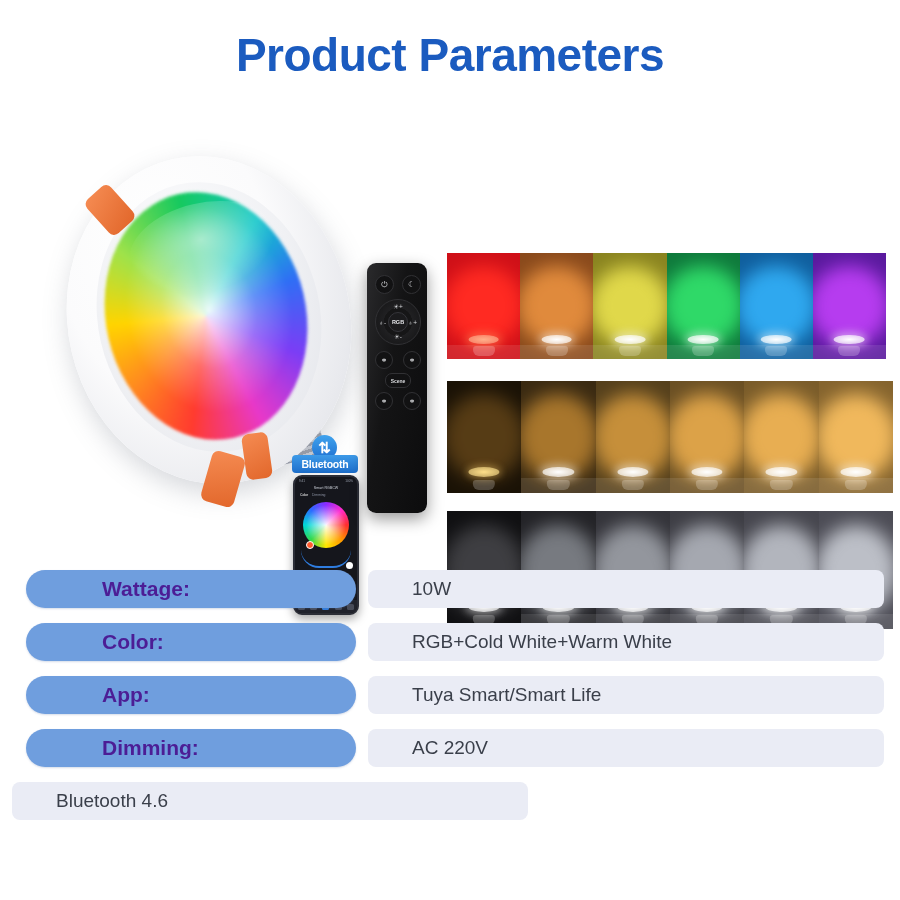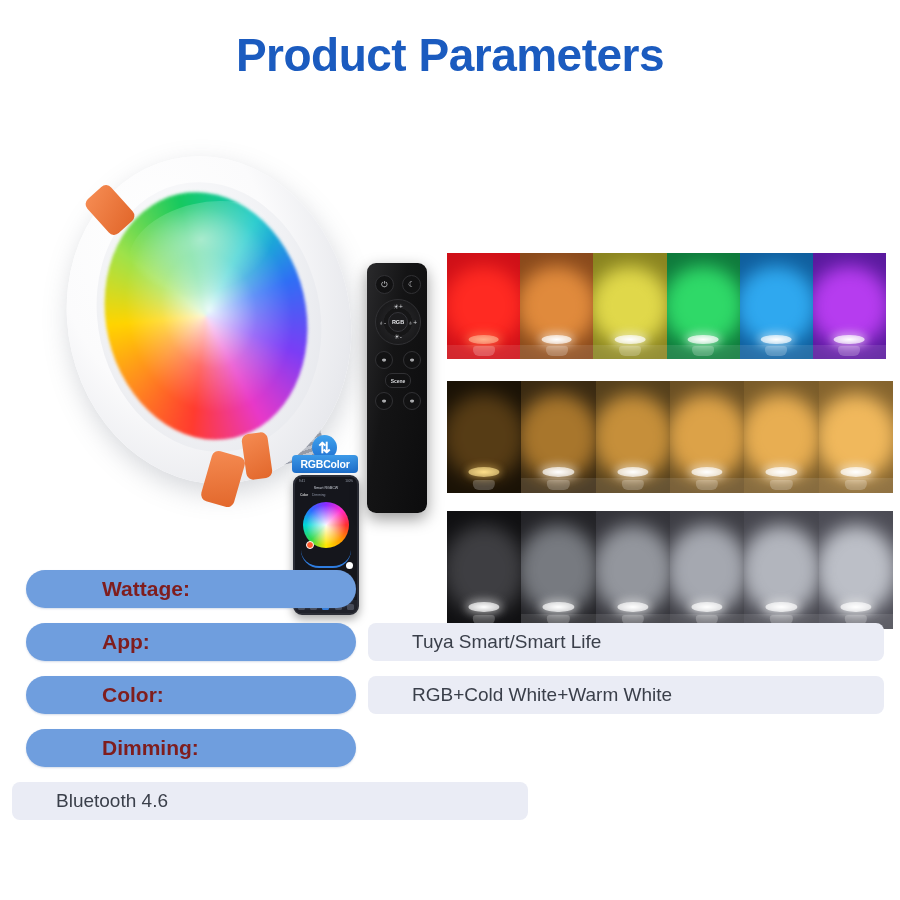--- a/index.html
+++ b/index.html
@@ -189,21 +189,21 @@
   .strip-warm{left:447px;top:266px;width:446px;height:112px;}
   .strip-cool{left:447px;top:396px;width:446px;height:118px;}
 
   
   .params{position:absolute;left:0;top:566px;width:900px;}
   .prow{display:flex;align-items:center;height:45px;margin-bottom:8px;}
   .plabel{
     width:330px;height:38px;margin-left:26px;
     background:#6f9ede;border-radius:19px;
     display:flex;align-items:center;
-    color:#7f1d1d;font-size:21px;font-weight:700;
+    color:#4c1d95;font-size:21px;font-weight:700;
     padding-left:76px;box-sizing:border-box;
     box-shadow:0 1px 2px rgba(90,120,170,.25);
   }
   .pvalue{
     width:516px;height:38px;margin-left:12px;
     background:#eaecf5;border-radius:8px;
     display:flex;align-items:center;
     color:#3a3f4a;font-size:19px;
     padding-left:44px;box-sizing:border-box;
   }
@@ -224,21 +224,21 @@
       <div class="dl-inner-ring"></div>
       <div class="dl-face"></div>
       <div class="dl-face-gloss"></div>
       <div class="clip c1"></div>
       <div class="clip c2"></div>
       <div class="clip c3"></div>
     </div>
 
     <div class="bt-badge">
       <div class="bt-icon">⇅</div>
-      <div class="bt-label">RGBColor</div>
+      <div class="bt-label">Bluetooth</div>
     </div>
 
     <div class="phone">
       <div class="ph-status">
         <span>9:41</span>
         <span>100%</span>
       </div>
       <div class="ph-title">Smart RGBCW</div>
       <div class="ph-tabrow">
         <div class="ph-tab active">Color</div>
@@ -394,30 +394,32 @@
         <div class="lamp"></div>
         <div class="lampbase"></div>
       </div>
     </div>
 
   </div>
 
   <div class="params">
     <div class="prow">
       <div class="plabel">Wattage:</div>
+      <div class="pvalue">10W</div>
+    </div>
+    <div class="prow">
+      <div class="plabel">Color:</div>
+      <div class="pvalue">RGB+Cold White+Warm White</div>
     </div>
     <div class="prow">
       <div class="plabel">App:</div>
       <div class="pvalue">Tuya Smart/Smart Life</div>
     </div>
     <div class="prow">
-      <div class="plabel">Color:</div>
-      <div class="pvalue">RGB+Cold White+Warm White</div>
-    </div>
-    <div class="prow">
       <div class="plabel">Dimming:</div>
+      <div class="pvalue">AC 220V</div>
     </div>
     <div class="prow">
       <div class="pvalue">Bluetooth 4.6</div>
     </div>
   </div>
 
 </div>
 
 </body></html>

